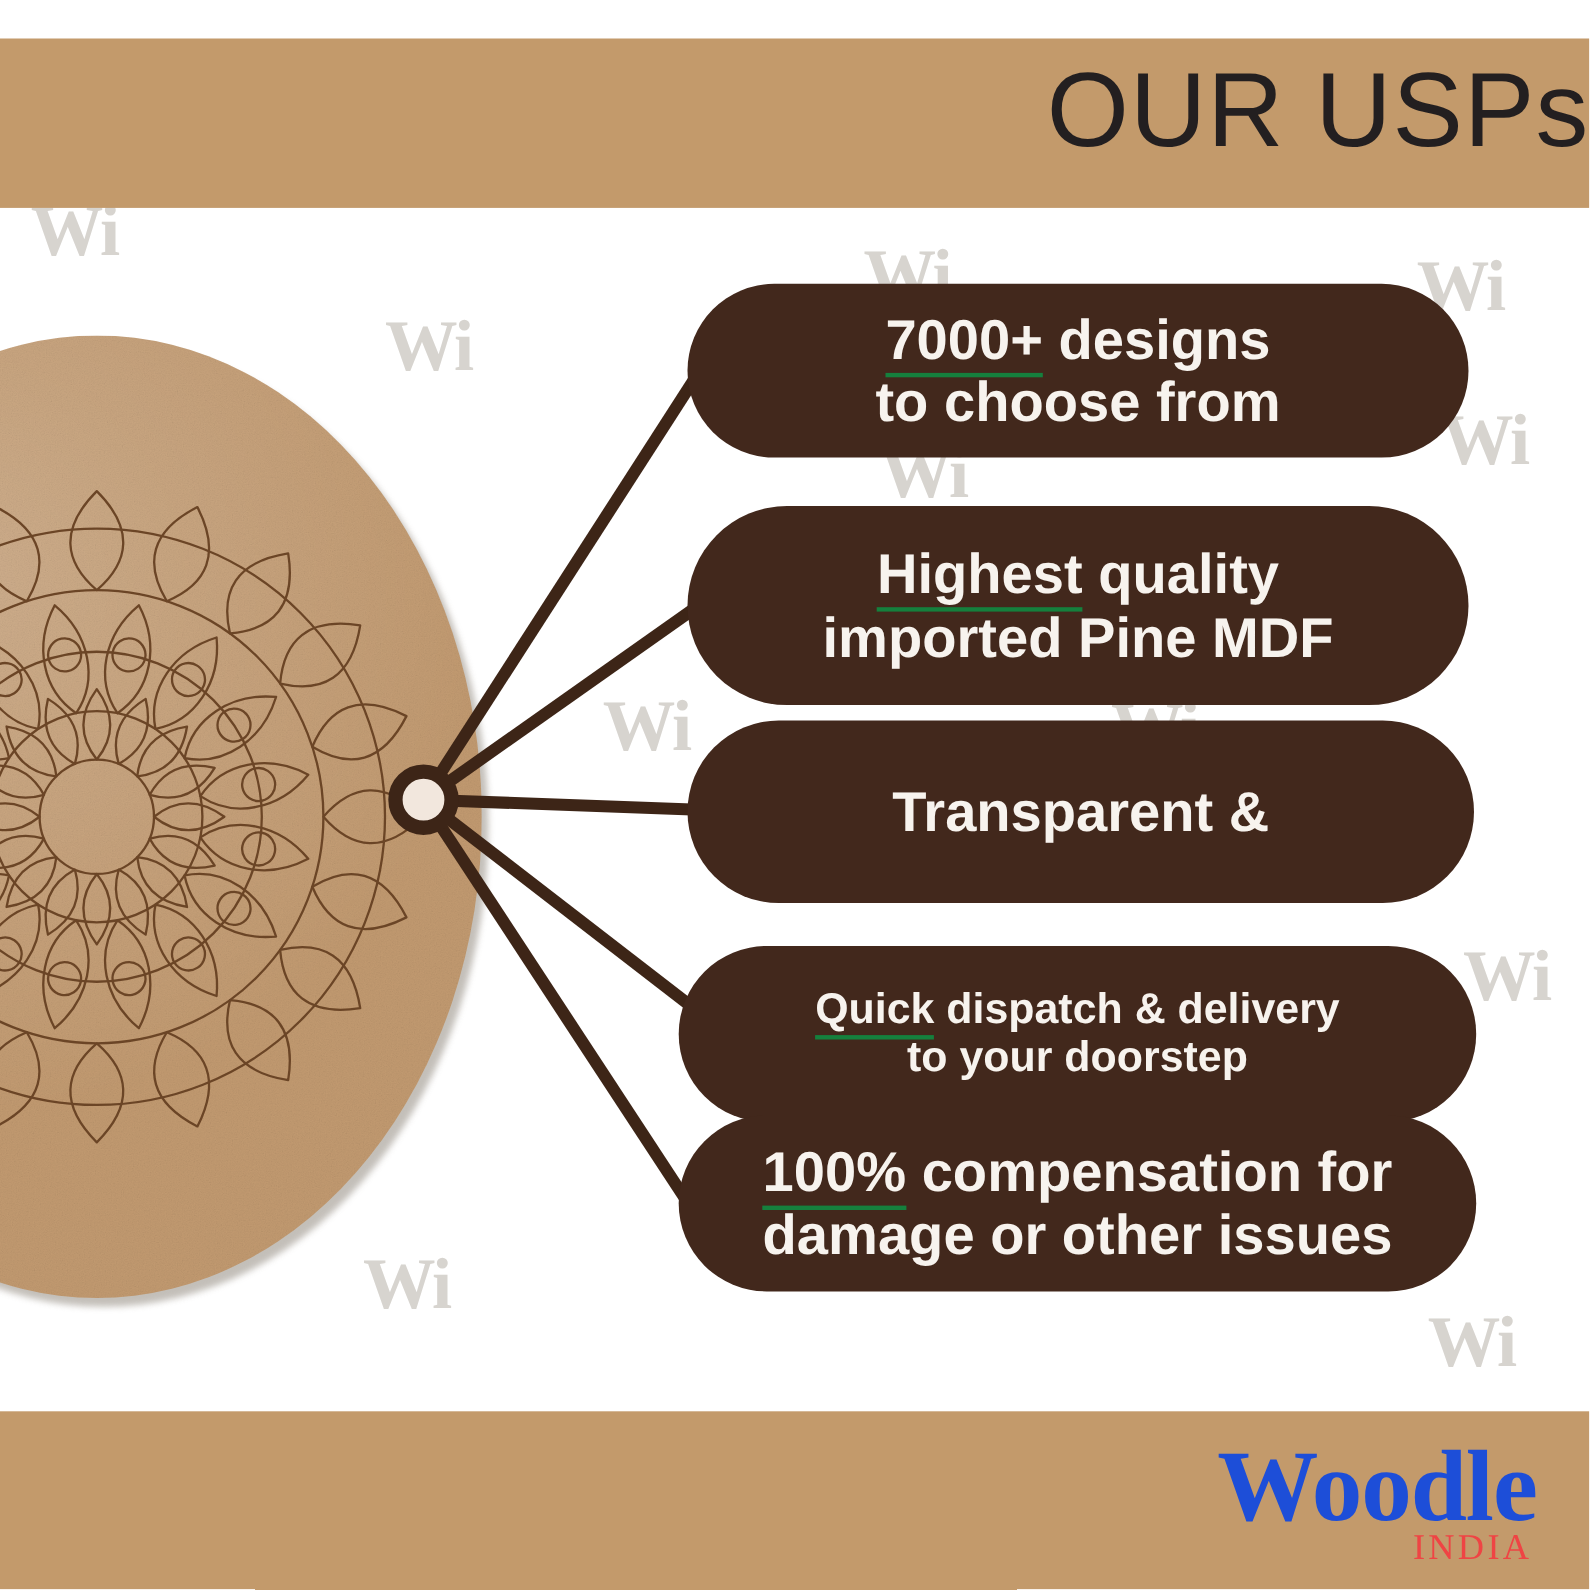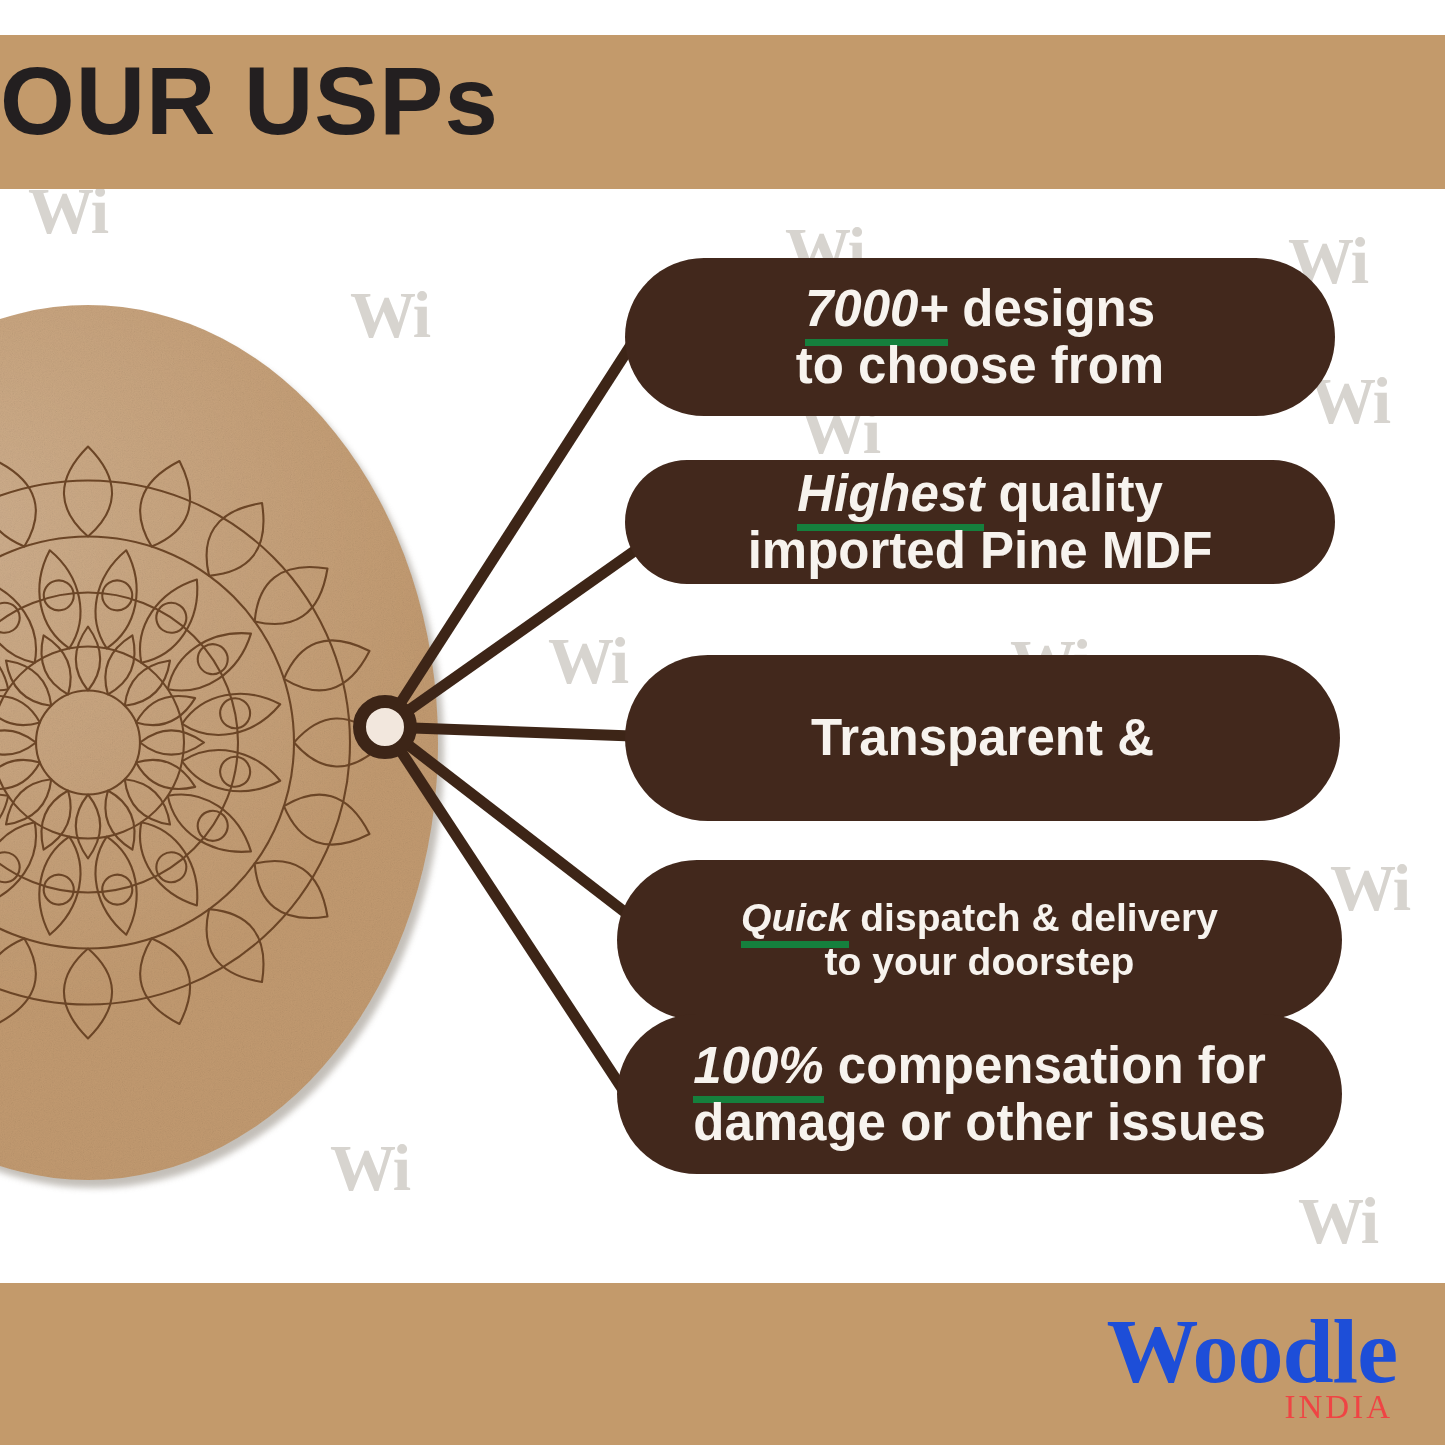--- a/index.html
+++ b/index.html
@@ -109,23 +109,23 @@
     z-index: 6;
   }
   #band-top { top: 35px; height: 154px; }
   #band-bottom { top: 1283px; height: 162px; }
 
   #page-title {
     position: absolute;
     left: 0;
     top: 46px;
     width: 1445px;
-    text-align: left;
+    text-align: right;
     font-size: 96px;
-    font-weight: 700;
+    font-weight: 400;
     letter-spacing: 1px;
     color: #231f20;
     white-space: nowrap;
     z-index: 7;
   }
 
   
   #logo {
     position: absolute;
     right: 48px;
@@ -163,27 +163,26 @@
     justify-content: center;
     text-align: center;
     color: #f7f3ee;
     font-weight: 700;
     line-height: 1.12;
     padding: 0 26px;
   }
   .pill .line { display: block; white-space: nowrap; }
   .pill u {
     text-decoration: none;
-    border-bottom: 7px solid #15803d;
+    border-bottom: 4px solid #15803d;
     padding-bottom: 2px;
-    font-style: italic;
   }
 
   #pill-0 { left: 625px; top: 258px; width: 710px; height: 158px; font-size: 51px; }
-  #pill-1 { left: 625px; top: 460px; width: 710px; height: 124px; font-size: 51px; }
+  #pill-1 { left: 625px; top: 460px; width: 710px; height: 181px; font-size: 51px; }
   #pill-2 { left: 625px; top: 655px; width: 715px; height: 166px; font-size: 51px; }
   #pill-3 { left: 617px; top: 860px; width: 725px; height: 160px; font-size: 39px; }
   #pill-4 { left: 617px; top: 1014px; width: 725px; height: 160px; font-size: 51px; }
 </style>
 </head>
 <body>
 
 <div id="stage">
 
   <div id="watermarks">

